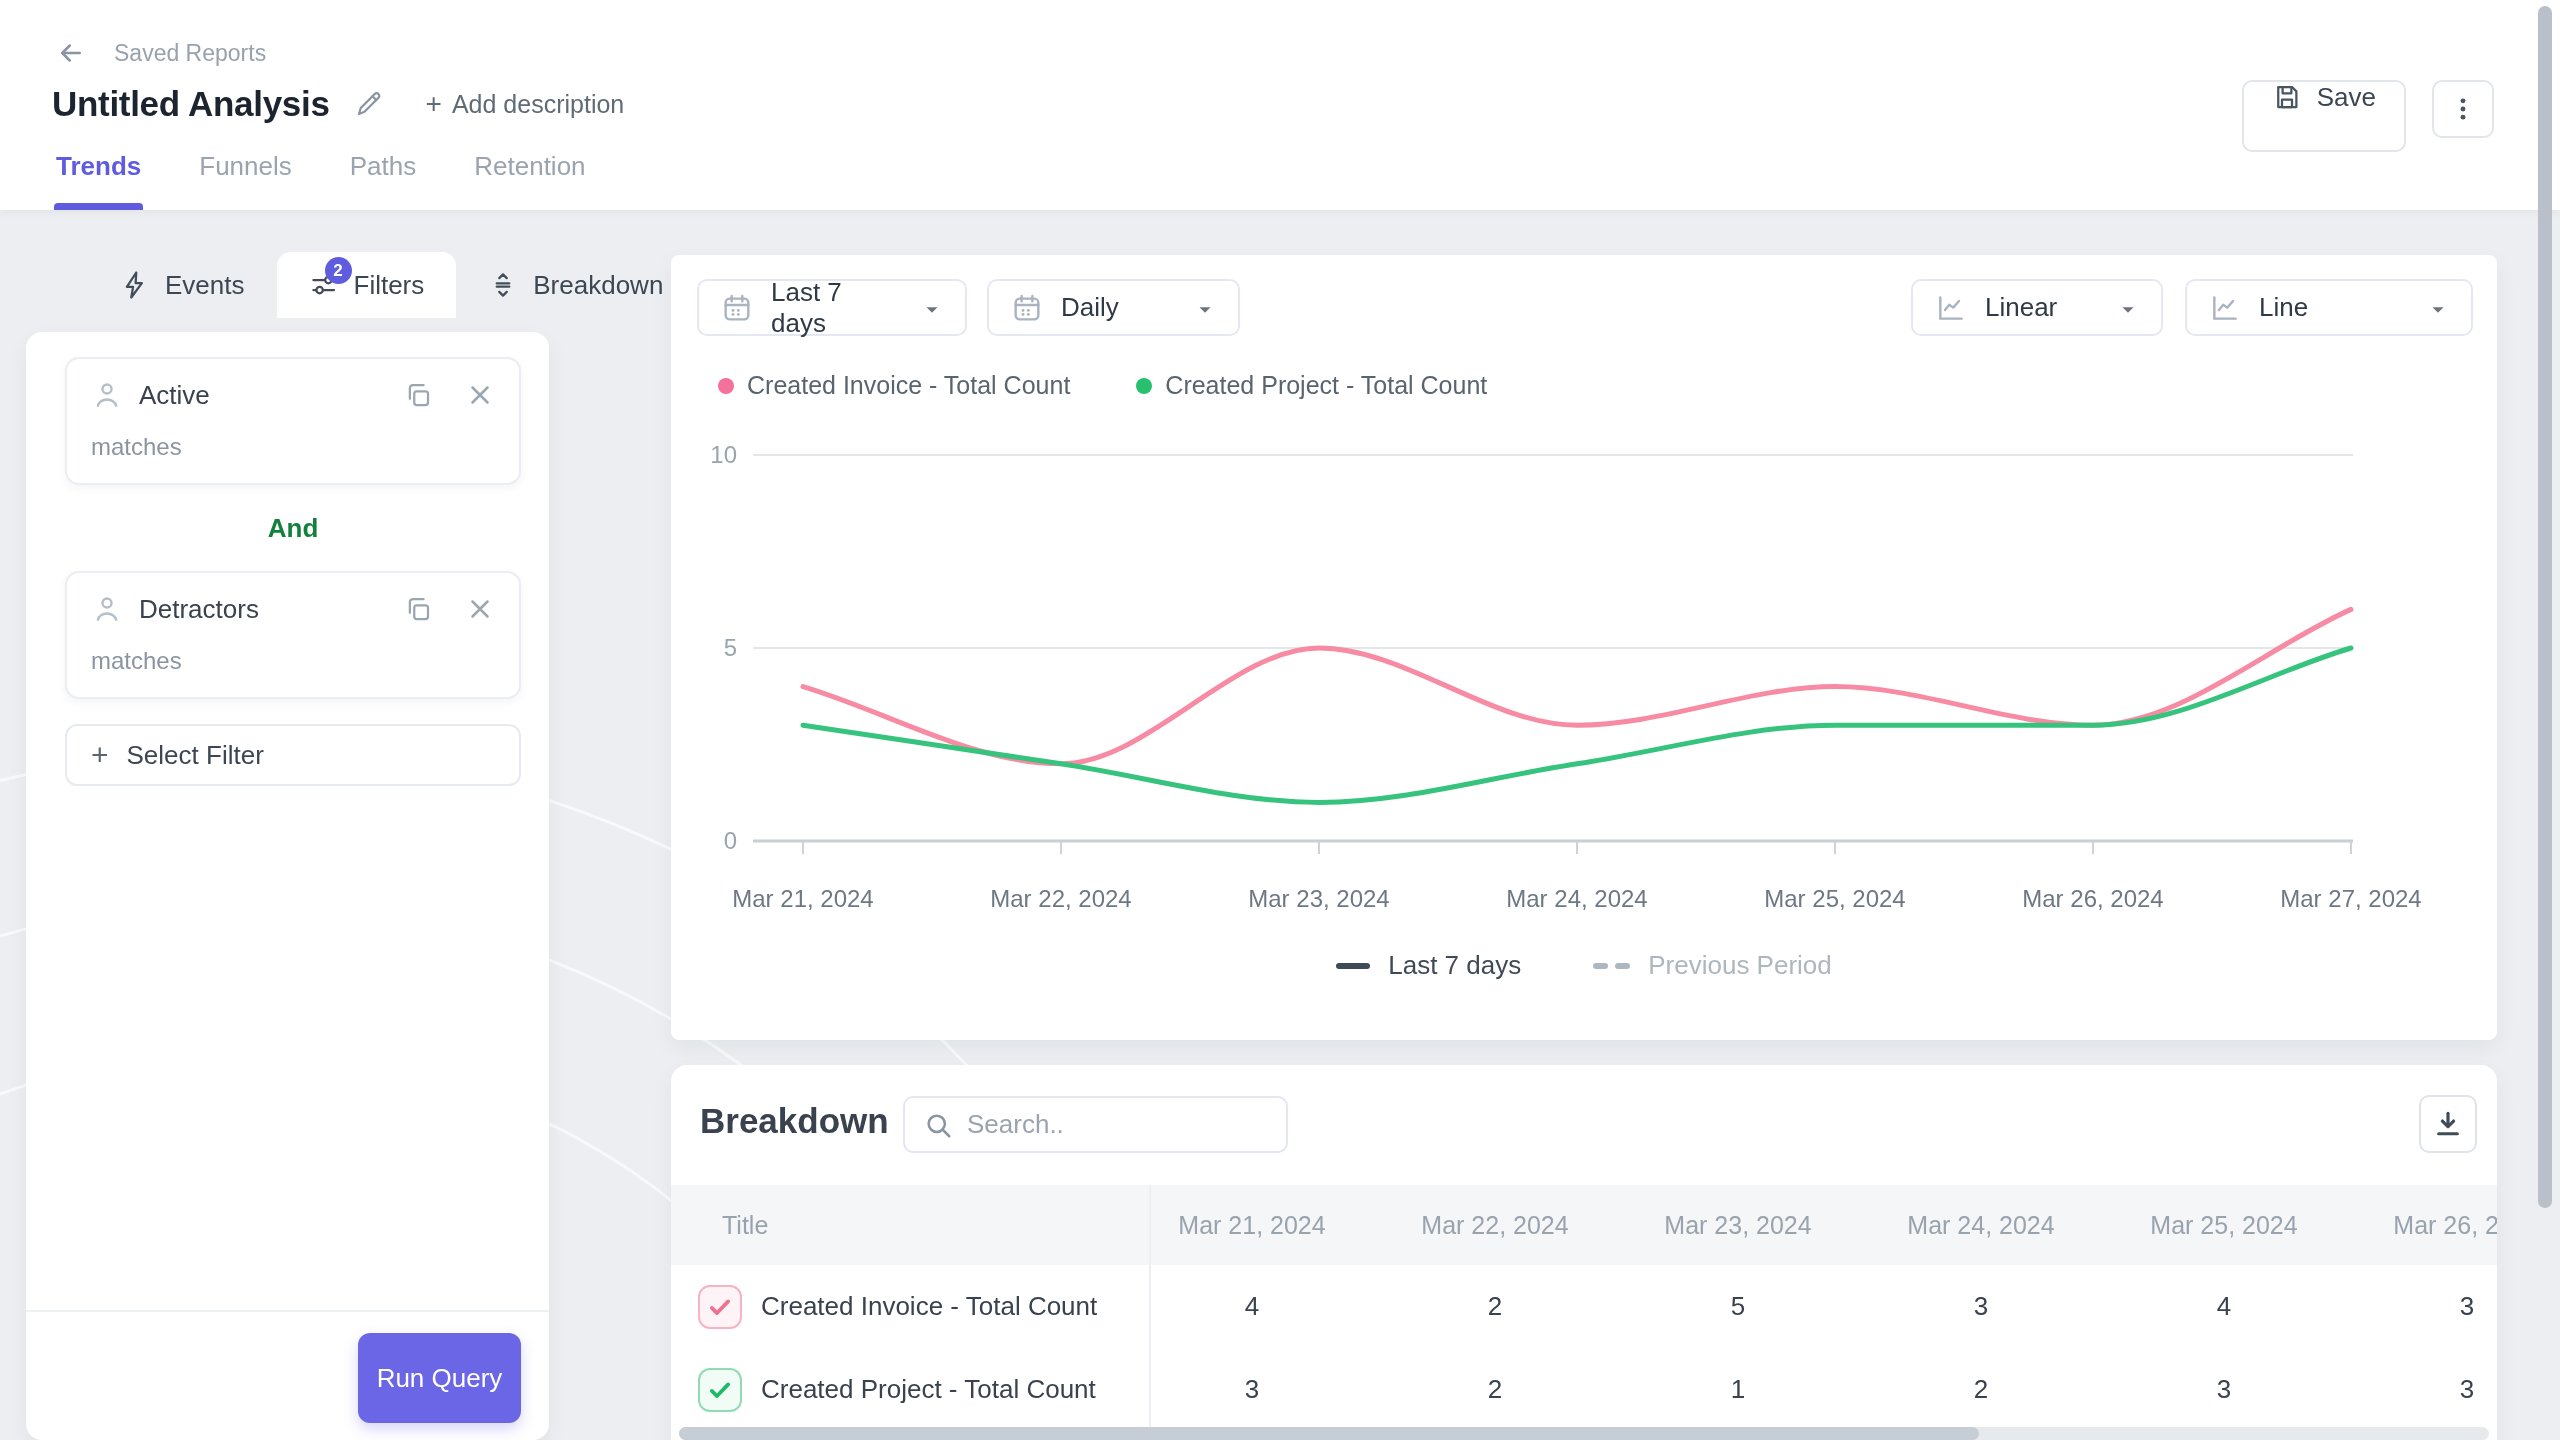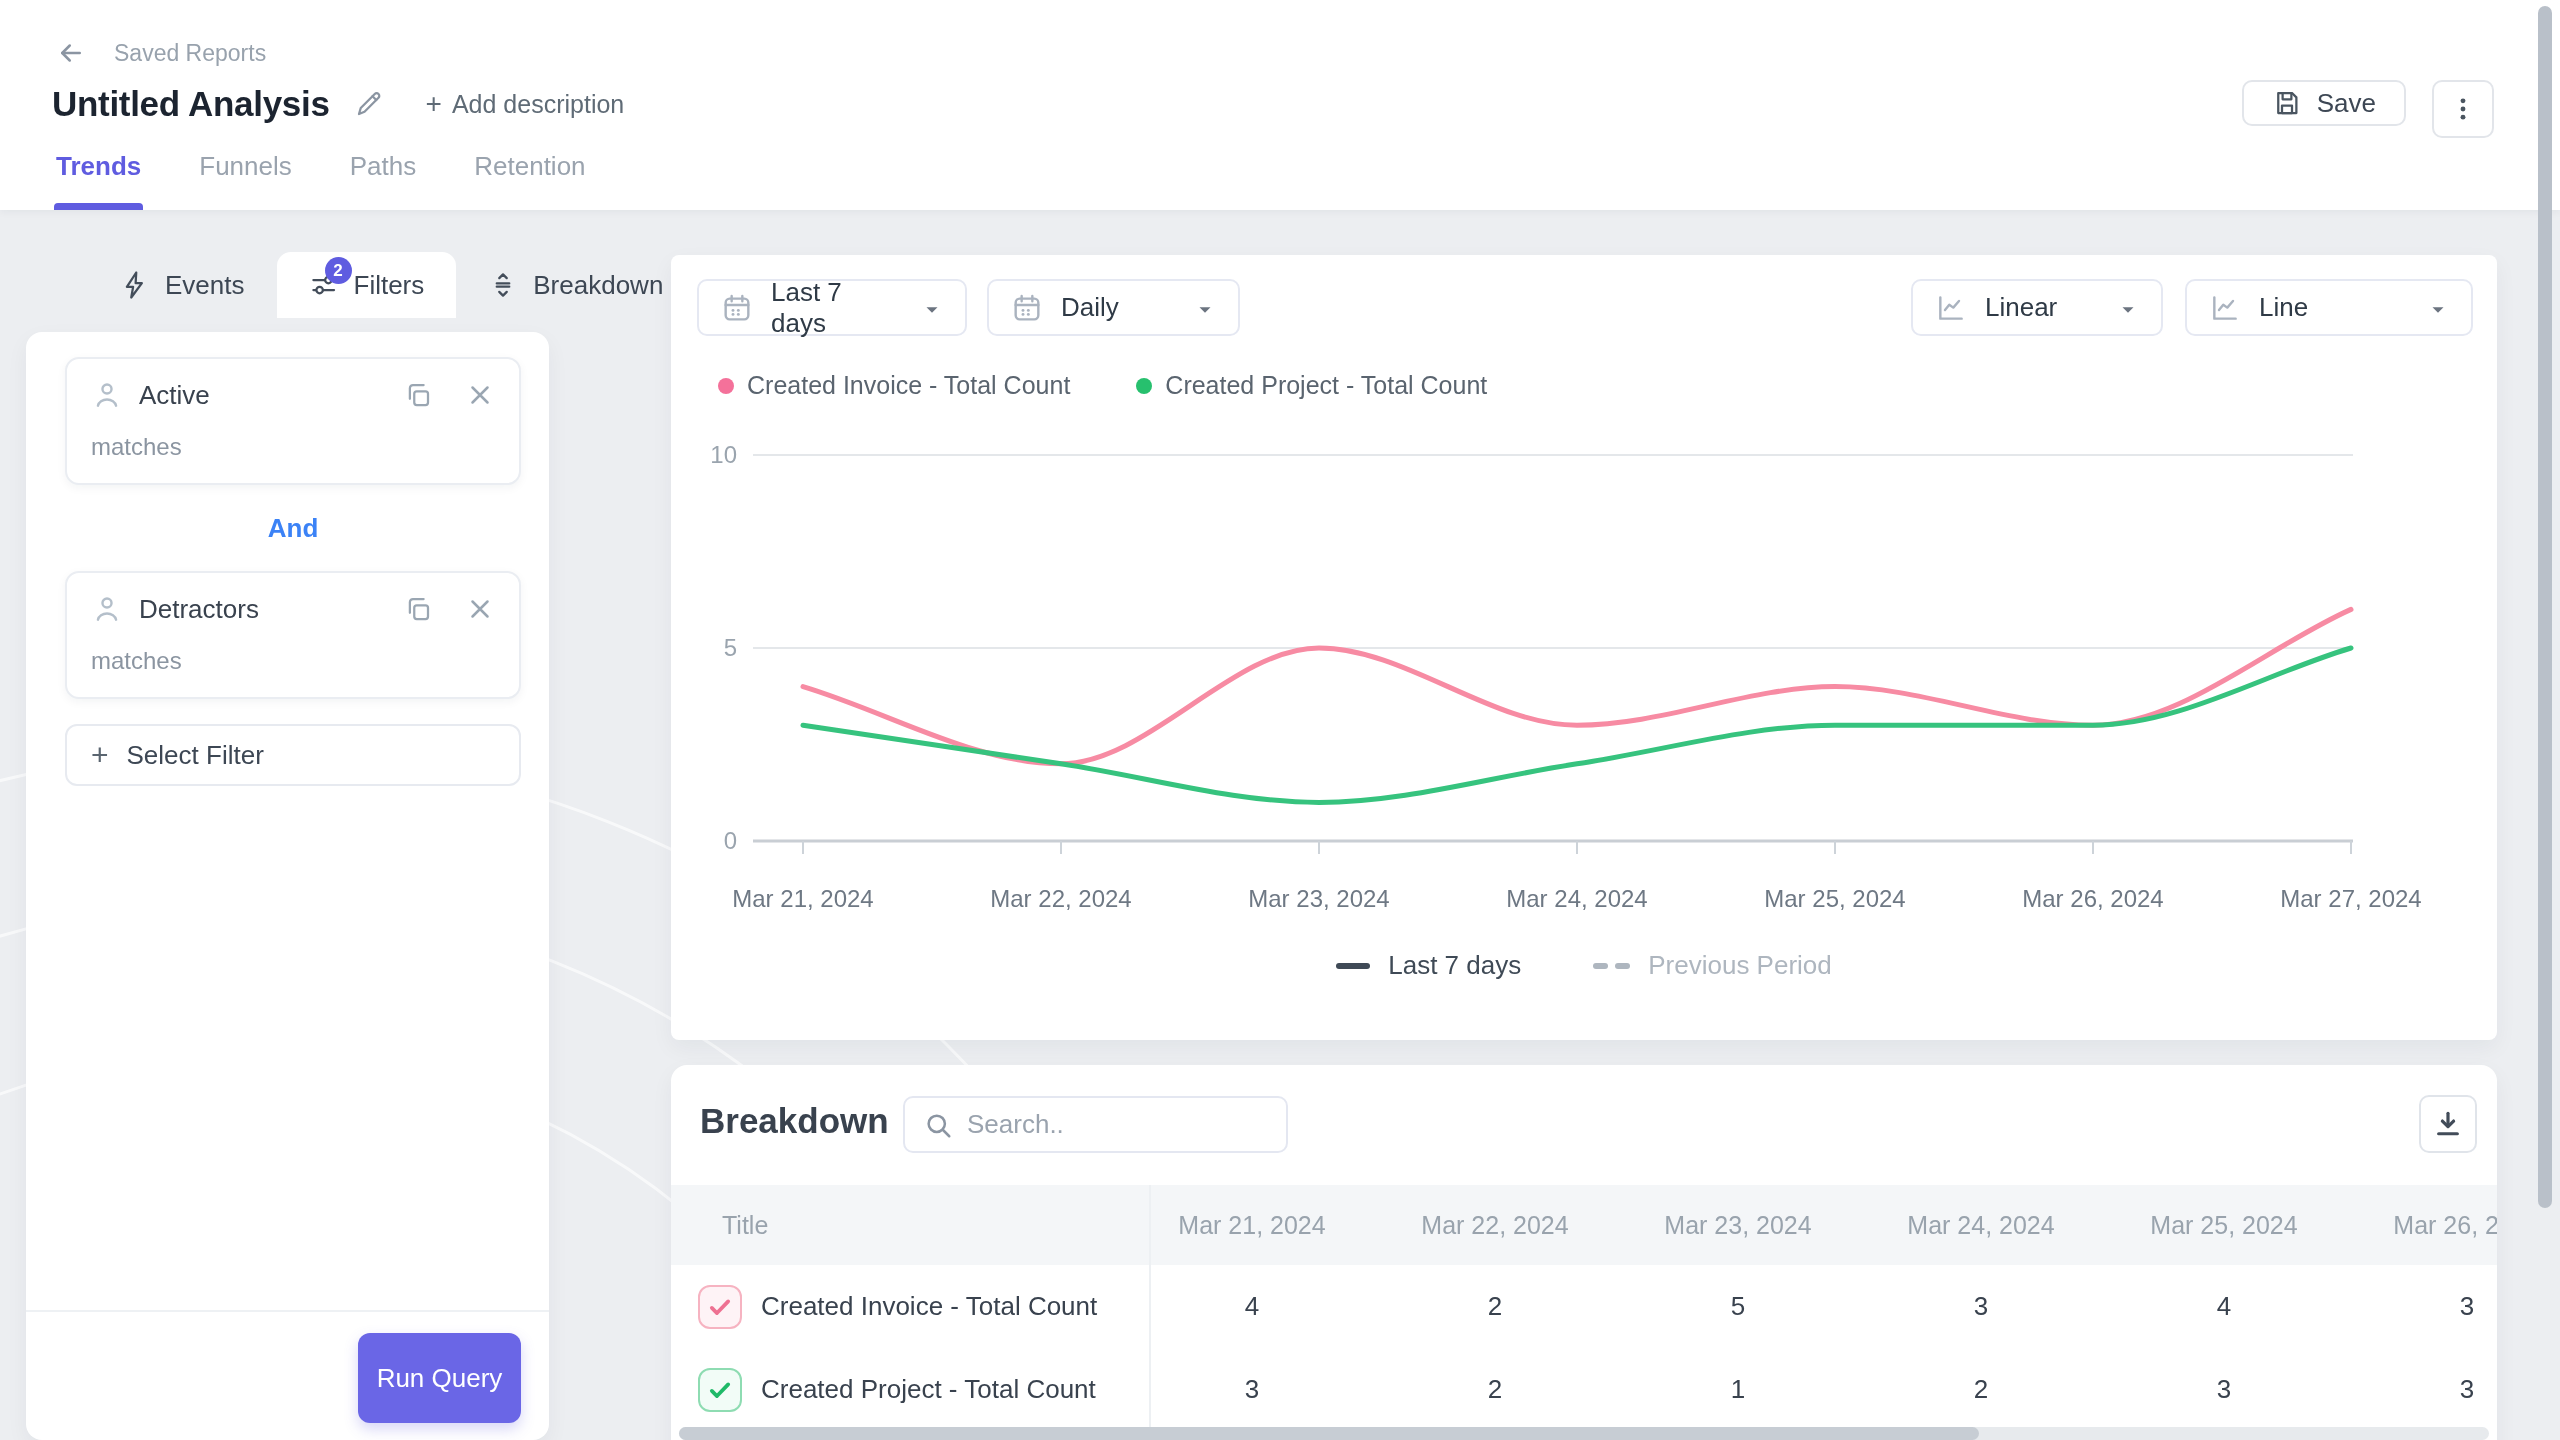--- a/index.html
+++ b/index.html
@@ -22,22 +22,22 @@
   .page-title { font-size:35px; font-weight:700; color:#1c2430; letter-spacing:-0.3px; }
   .pencil { width:30px; height:30px; color:#8b95a2; cursor:pointer; }
   .add-desc { display:flex; align-items:center; gap:10px; font-size:25px; color:#5f6b76; margin-left:18px; cursor:pointer; }
   .add-desc .plus { font-size:28px; color:#5f6b76; }
   .nav-tabs { position:absolute; left:56px; bottom:0; display:flex; gap:58px; }
   .nav-tab { font-size:26px; color:#9aa3ae; padding-bottom:28px; position:relative; font-weight:500; cursor:pointer; }
   .nav-tab.active { color:var(--accent,#5f5ce0); font-weight:700; }
   .nav-tab.active::after { content:""; position:absolute; left:-2px; right:-2px; bottom:0; height:7px;
     border-radius:4px 4px 0 0; background:var(--accent,#5f5ce0); }
   .header-actions { position:absolute; right:66px; top:80px; display:flex; gap:26px; }
-  .btn-save { display:flex; align-items:center; gap:15px; border:2px solid #e2e5ea; border-radius:10px;
-    padding:0 28px; height:46px; font-size:26px; color:#3d4754; background:#fff; cursor:pointer; }
+  .btn-save { display:flex; gap:15px; border:2px solid #e2e5ea; border-radius:10px;
+    padding:0 28px; height:72px; font-size:26px; color:#3d4754; background:#fff; cursor:pointer; }
   .btn-save .icon { width:30px; height:30px; color:#4a5560; }
   .btn-kebab { width:62px; height:58px; border:2px solid #e2e5ea; border-radius:10px; background:#fff;
     display:flex; align-items:center; justify-content:center; cursor:pointer; color:#4a5560; }
   .btn-kebab .icon { width:28px; height:28px; }
 
   
   .builder-tabs { position:absolute; left:88px; top:252px; display:flex; z-index:3; }
   .b-tab { height:66px; display:flex; align-items:center; gap:15px; padding:0 32px; font-size:26px;
     color:#3d4754; border-radius:14px 14px 0 0; cursor:pointer; white-space:nowrap; }
   .b-tab.active { background:#fff; }
@@ -51,21 +51,21 @@
   .panel-content { position:absolute; left:39px; right:28px; top:25px; }
   .filter-card { background:#fff; border:2px solid #eaedf2; border-radius:14px; padding:20px 24px 22px 24px;
     box-shadow:0 3px 10px rgba(25,35,50,0.05); cursor:pointer; }
   .fc-head { display:flex; align-items:center; gap:16px; }
   .fc-name { font-size:26px; color:#39424e; flex:1; }
   .fc-head .person { width:32px; height:32px; color:#b4bfca; }
   .fc-act { width:30px; height:30px; color:#9aa6b2; cursor:pointer; }
   .fc-act + .fc-act { margin-left:16px; }
   .fc-op { margin-top:22px; font-size:24px; color:#8b95a1; }
   .and-connector { height:86px; display:flex; align-items:center; justify-content:center;
-    font-size:26px; font-weight:700; color:#3b82f6; }
+    font-size:26px; font-weight:700; color:#15803d; }
   .select-filter { margin-top:25px; height:62px; border:2px solid #e7eaf0; border-radius:12px;
     display:flex; align-items:center; gap:18px; padding-left:24px; font-size:26px; color:#3d4754; cursor:pointer; }
   .select-filter .plus { font-size:30px; color:#5a6570; }
   .panel-footer { position:absolute; left:0; right:0; bottom:0; height:130px; border-top:2px solid #eef1f4; }
   .run-query { position:absolute; right:28px; top:21px; width:163px; height:90px; border:none;
     border-radius:12px; background:var(--run,#6a66e6); color:#fff; font-size:26px;
     font-family:inherit; cursor:pointer; box-shadow:0 6px 14px rgba(95,92,224,0.25); }
 
   
   .chart-card { position:absolute; left:671px; top:255px; width:1826px; height:785px; background:#fff;

